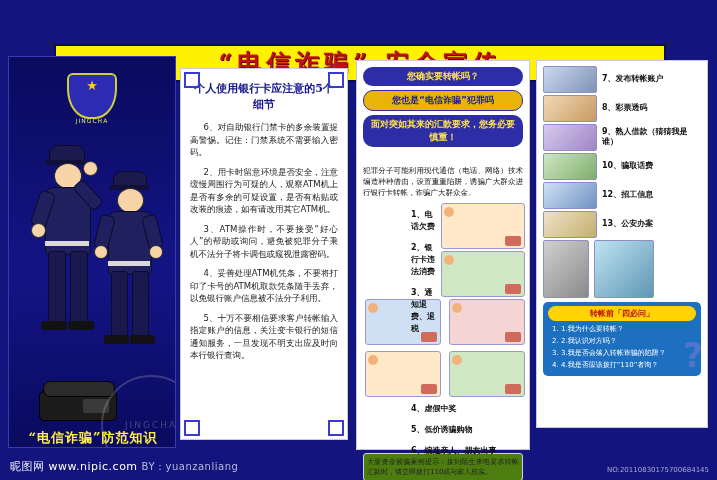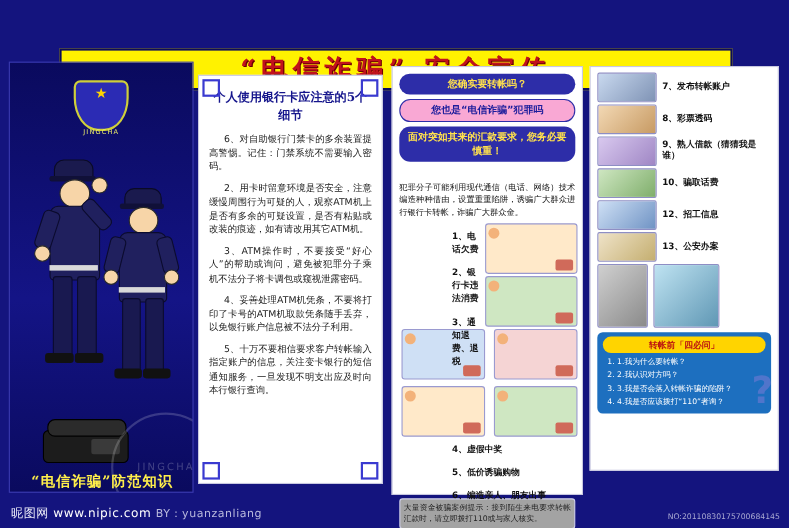--- a/index.html
+++ b/index.html
@@ -123,29 +123,29 @@
   .col3{
     position:absolute;left:356px;top:60px;width:174px;height:390px;
     background:#ffffff;border:1px solid #c8c8e0;box-sizing:border-box;
     padding:6px;
   }
   .pill{
     background:#2d2da8;color:#ffe14d;border-radius:10px;
     font-size:9px;text-align:center;padding:3px 4px;margin-bottom:4px;
     font-weight:bold;
   }
-  .pill.alt{background:#f9a8d4;color:#1d1d9c;border:1px solid #2d2da8;}
+  .pill.alt{background:#eab308;color:#1d1d9c;border:1px solid #2d2da8;}
   .lead{
     font-size:7.5px;line-height:11px;color:#111;margin:18px 0 5px 0;
     text-align:justify;
   }
   .blurb{
     font-size:7px;line-height:10px;color:#222;
     border:1px solid #cfcfe8;padding:3px;border-radius:3px;
-    background:#a3a3a3;text-align:justify;
+    background:#4d7c0f;text-align:justify;
   }
   .fraud-list{margin:4px 0 0 0;padding:0;list-style:none;}
   .fraud-list li{
     font-size:8px;line-height:12px;color:#111;margin-bottom:9px;
     font-weight:bold;
     margin-left:46px;
   }
   .ill{
     position:absolute;border-radius:3px;border:1px solid #9a9ad0;
     background:#ffe9c9;overflow:hidden;

